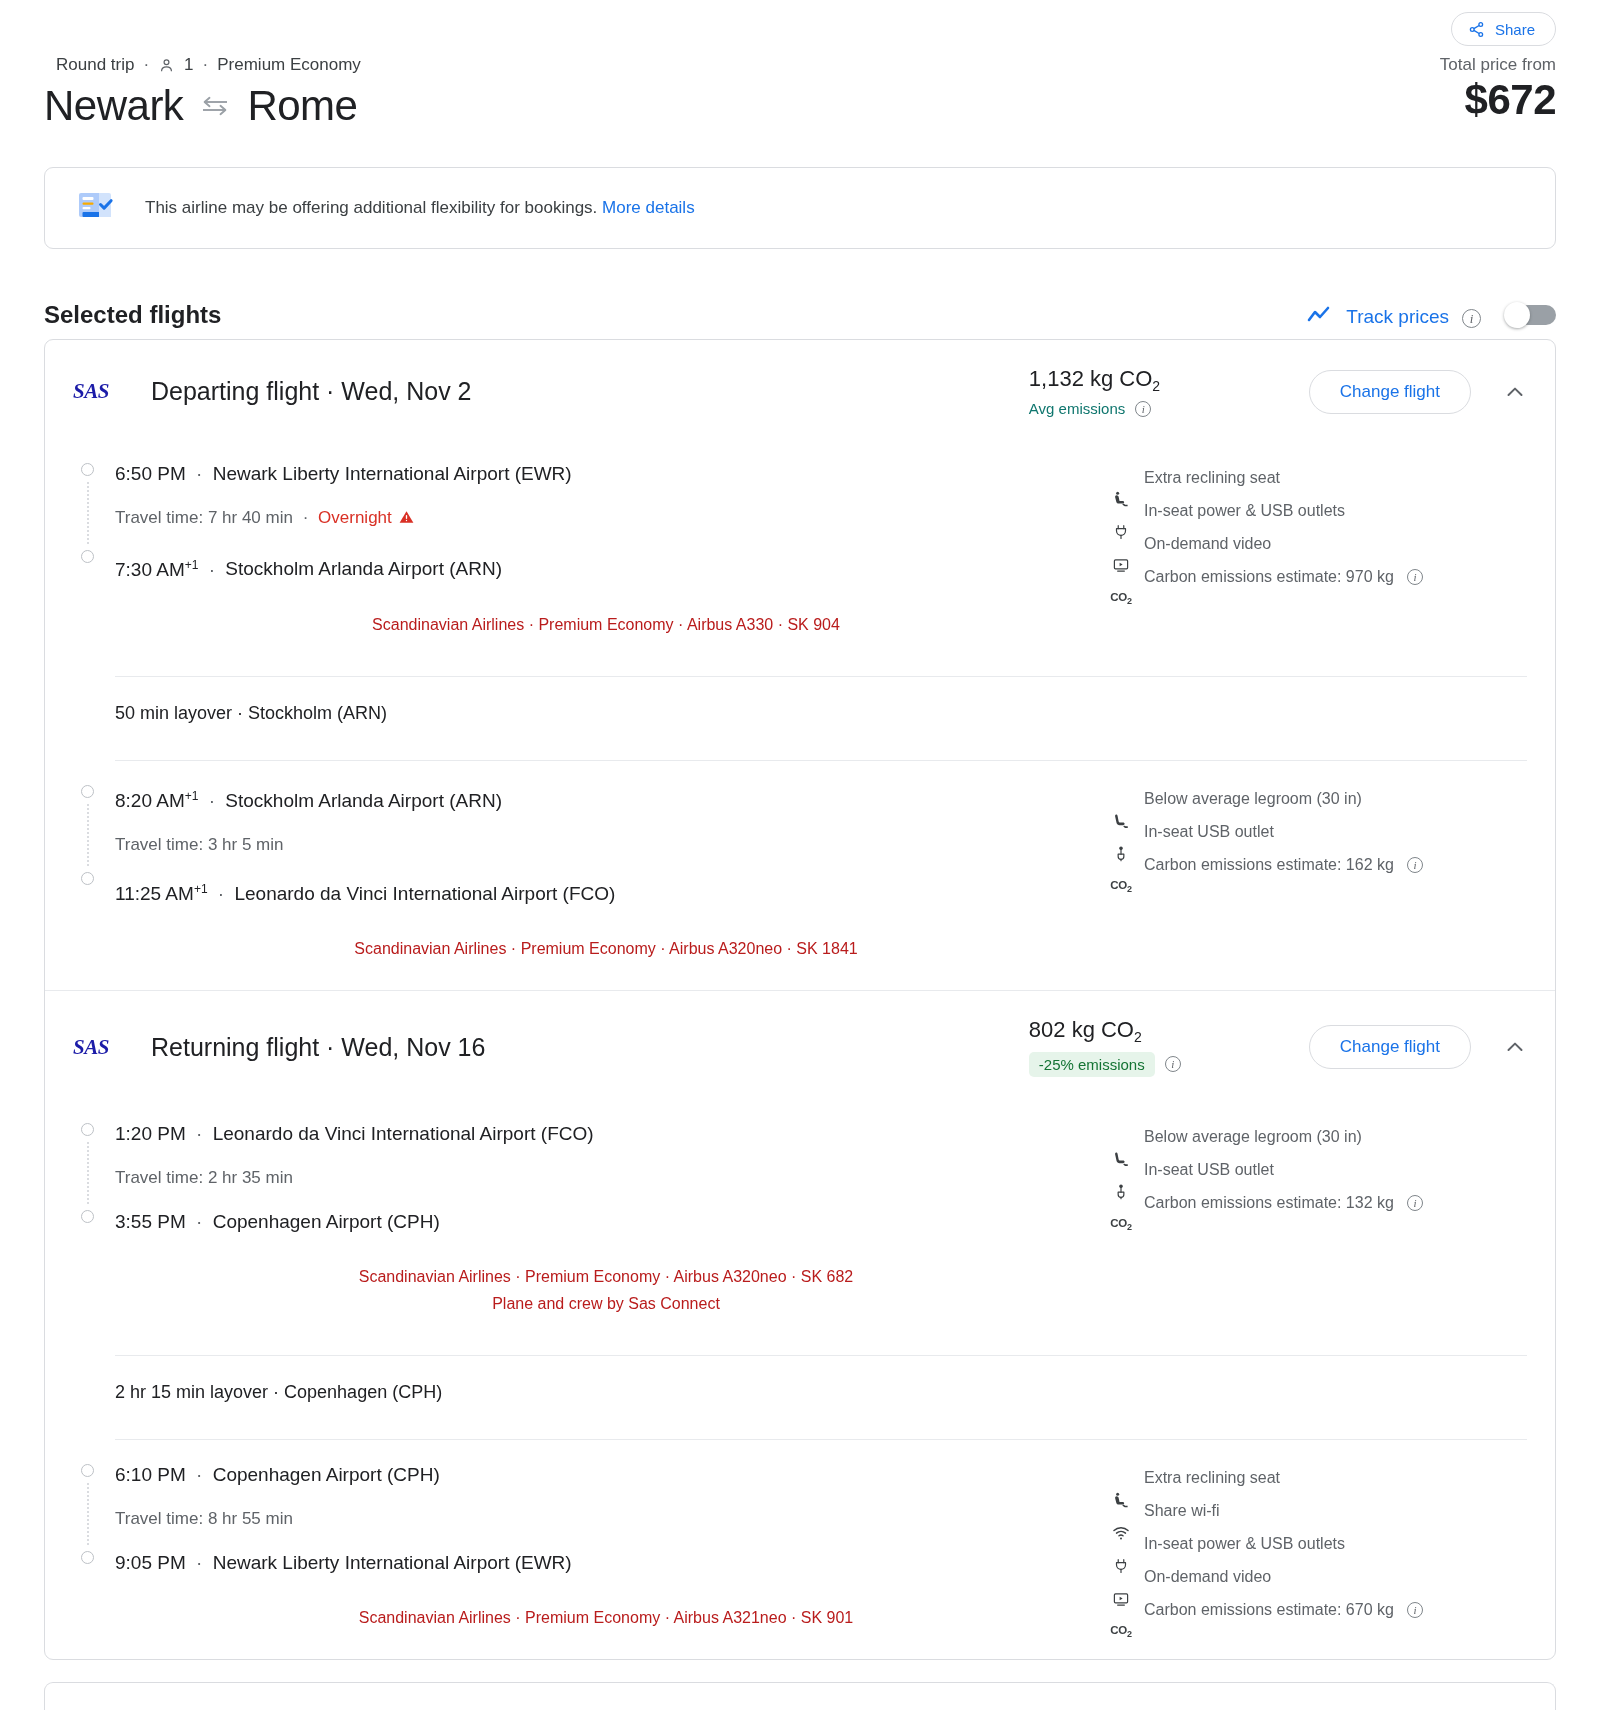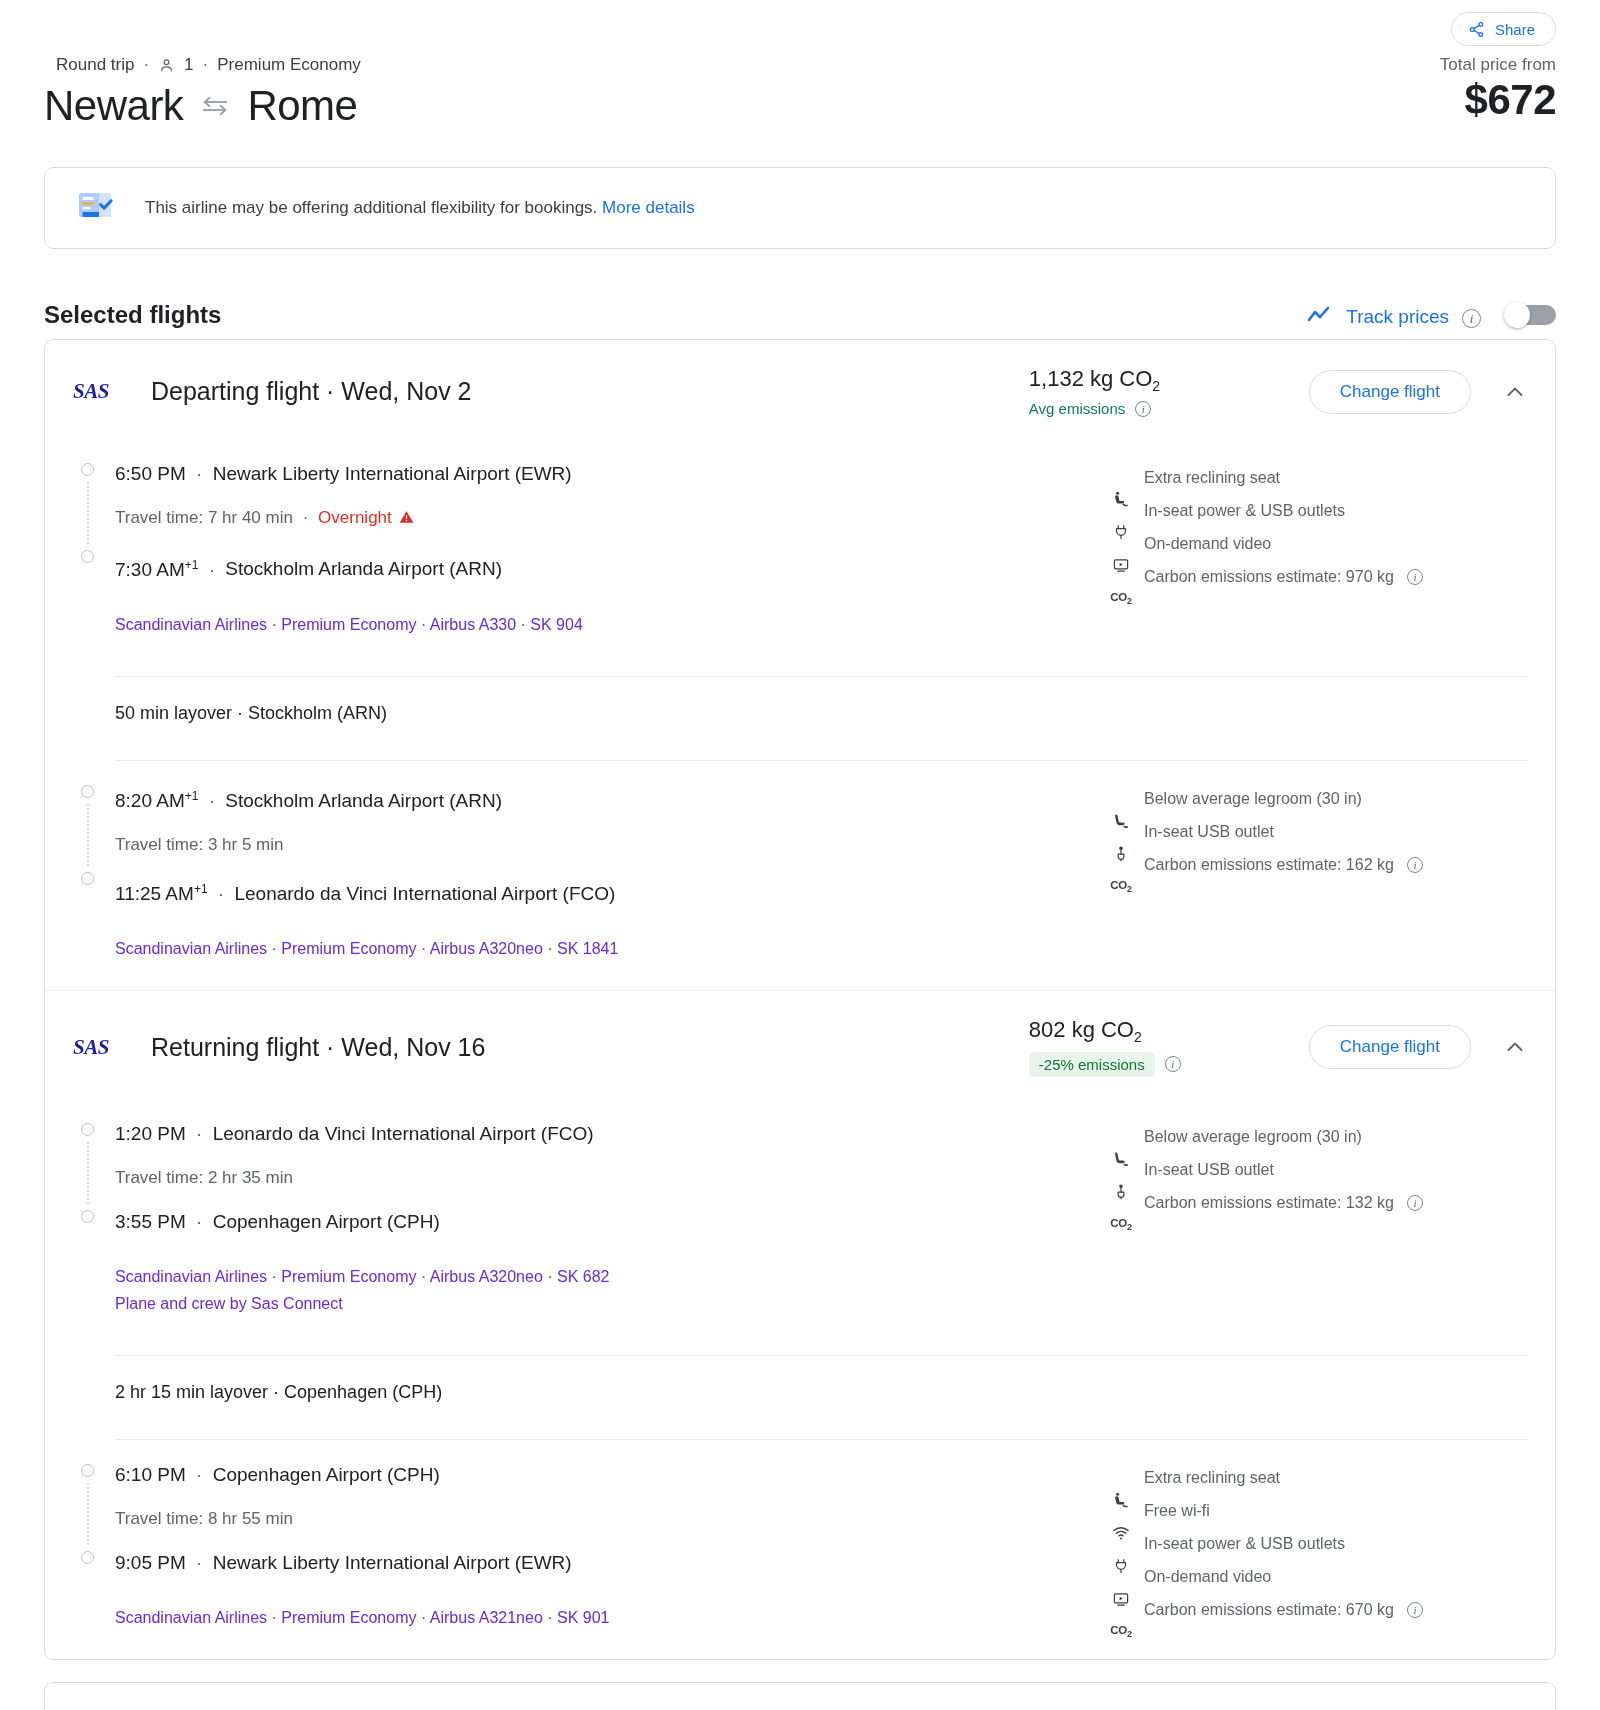--- a/index.html
+++ b/index.html
@@ -124,21 +124,21 @@
     margin: 6px 0 6px 14px; width: 0;
     border-left: 2.5px dotted #dadce0;
   }
   .seg-body { flex: 1; padding-top: 18px; }
   .row-time { font-size: 19px; color: #202124; line-height: 34px; }
   .row-time sup { font-size: 12px; vertical-align: super; }
   .sep { color: #5f6368; padding: 0 5px; }
   .row-travel { font-size: 17px; color: #5f6368; line-height: 34px; margin: 10px 0; }
   .overnight { color: #d93025; }
   .warn-tri { display: inline-block; vertical-align: -2px; margin-left: 6px; }
-  .op-line { font-size: 16px; color: #6d28d9; margin-top: 24px; line-height: 27px; }
+  .op-line { font-size: 16px; color: #b91c1c; margin-top: 24px; line-height: 27px; text-align: center; }
   .op-line.sub { margin-top: 0; }
 
   .amenities { width: 430px; flex: 0 0 430px; padding-top: 22px; padding-left: 14px; }
   .amenity { display: flex; align-items: center; gap: 13px; height: 33px; }
   .amenity-text { font-size: 16px; color: #5f6368; }
   .am-ico { width: 20px; flex: 0 0 20px; display: inline-flex; align-items: center; justify-content: center; color: #3c4043; margin-top: 43px; }
   .co2-mini { font-family: "Liberation Sans", sans-serif; font-size: 11.5px; font-weight: 700; letter-spacing: -0.3px; color: #3c4043; }
   .co2-mini sub { font-size: 9px; }
 
   .seg-divider { height: 1px; background: #e8eaed; margin: 10px 28px 0 70px; }
@@ -505,21 +505,21 @@
     </div>
             <div class="amenity">
       <span class="am-ico">
                 <svg width="18" height="18" viewBox="0 0 24 24" fill="none" stroke="#3c4043" stroke-width="1.9" stroke-linecap="round">
                   <path d="M2.6 8.6a14 14 0 0 1 18.8 0"></path>
                   <path d="M6 12.2a9.2 9.2 0 0 1 12 0"></path>
                   <path d="M9.3 15.7a4.6 4.6 0 0 1 5.4 0"></path>
                   <circle cx="12" cy="19.2" r="1.3" fill="#3c4043" stroke="none"></circle>
                 </svg>
               </span>
-      <span class="amenity-text">Free wi-fi</span>
+      <span class="amenity-text">Share wi-fi</span>
 
     </div>
             <div class="amenity">
       <span class="am-ico">
                 <svg width="18" height="18" viewBox="0 0 24 24" stroke="#3c4043" fill="none" stroke-width="1.6" stroke-linecap="round" stroke-linejoin="round">
                   <path d="M8.3 3.5v4.1M15.7 3.5v4.1"></path>
                   <path d="M6 7.6h12v2.8a6 6 0 0 1-6 6 6 6 0 0 1-6-6z"></path>
                   <path d="M12 16.4v4.1"></path>
                 </svg>
               </span>

